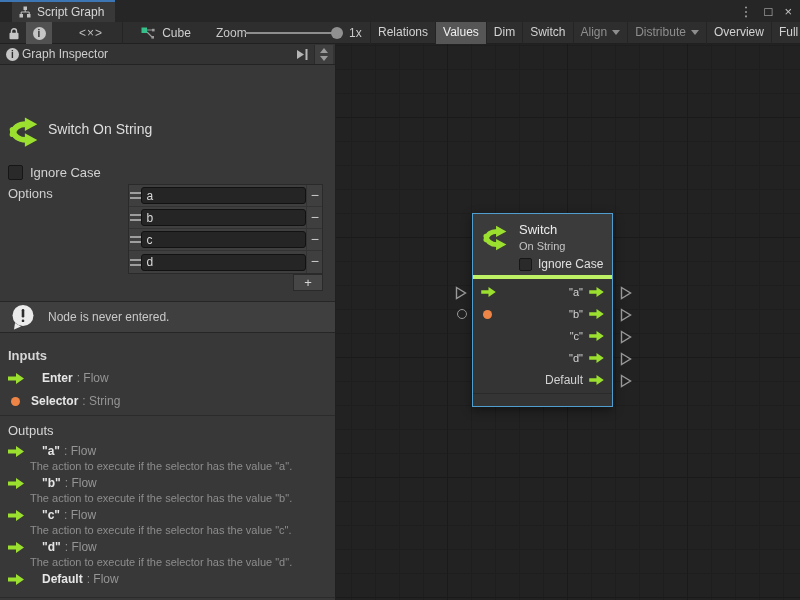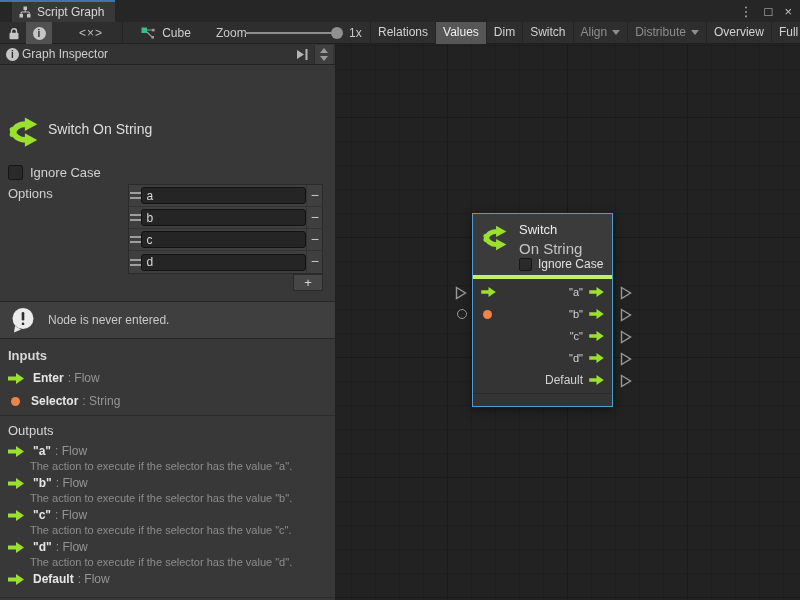--- a/index.html
+++ b/index.html
@@ -50,27 +50,27 @@
   .options-label { position:absolute; left:8px; top:142px; font-size:13px; color:#cfcfcf; }
   .options-list { position:absolute; left:128px; top:140px; width:195px; background:#3f3f3f; border:1px solid #2a2a2a; }
   .opt-row { display:flex; align-items:center; height:22px; border-bottom:1px solid #333; }
   .opt-row:last-child { border-bottom:none; }
   .drag-handle { width:24px; display:flex; flex-direction:column; align-items:center; gap:3px; }
   .drag-handle i { display:block; width:11px; height:2px; background:#9e9e9e; }
   .opt-input { flex:1; height:17px; background:#252525; border:1px solid #121212; border-radius:3px; color:#dadada; font-size:12px; padding:0 4px; font-family:"Liberation Sans", sans-serif; }
   .opt-minus { width:29px; height:22px; border-left:1px solid #333; color:#cccccc; font-size:14px; text-align:center; line-height:20px; }
   .plus-btn { position:absolute; left:293px; top:230px; width:30px; height:17px; background:#464646; border:1px solid #2a2a2a; color:#d6d6d6; font-size:13px; text-align:center; line-height:15px; }
 
-  .warning-box { position:absolute; left:0; top:257px; width:335px; height:38px; background:#3f3f3f; border-top:1px solid #262626; border-bottom:1px solid #262626; display:flex; align-items:center; }
+  .warning-box { position:absolute; left:0; top:257px; width:335px; height:32px; background:#3f3f3f; border-top:1px solid #262626; border-bottom:1px solid #262626; display:flex; align-items:center; }
   .warn-text { margin-left:11px; font-size:12px; color:#c9c9c9; }
   .warn-icon { margin-left:10px; flex:0 0 auto; }
 
   .sec-label { position:absolute; left:8px; font-size:13px; color:#d6d6d6; }
   .port-row { position:absolute; left:8px; display:flex; align-items:center; font-size:12px; }
-  .port-row .pname { color:#e6e6e6; font-weight:bold; margin-left:9px; }
+  .port-row .pname { color:#e6e6e6; font-weight:bold; margin-left:18px; }
   .port-row .ptype { color:#959595; margin-left:4px; }
   .port-desc { position:absolute; left:30px; font-size:11px; color:#8d8d8d; }
   .divider { position:absolute; left:0; width:335px; height:1px; background:#2b2b2b; }
   .value-dot { width:9px; height:9px; border-radius:50%; background:#ee8547; margin-left:3px; }
 
   
   .canvas { position:absolute; left:336px; top:44px; width:464px; height:556px;
     background-color:#222223;
     background-image:
       linear-gradient(to right, #1a1a1a 1px, transparent 1px),
@@ -78,21 +78,21 @@
       linear-gradient(to right, #1e1e1f 1px, transparent 1px),
       linear-gradient(to bottom, #1e1e1f 1px, transparent 1px);
     background-size:120px 120px, 120px 120px, 24px 24px, 24px 24px;
     background-position:111px 73px, 111px 73px, 15px 1px, 15px 1px; }
 
   .node { position:absolute; left:136px; top:169px; width:141px; border:1px solid #4f9ecf; background:#343434; box-shadow:0 3px 10px rgba(0,0,0,.45); }
   .node-header { position:relative; height:65px; background:#3b3b3b; border-bottom:4px solid #bef264; }
   .node-icon { position:absolute; left:9px; top:9px; }
   .node-titles { position:absolute; left:46px; top:8px; }
   .node-title { font-size:13px; color:#ececec; }
-  .node-subtitle { font-size:15px; color:#c4c4c4; margin-top:3px; }
+  .node-subtitle { font-size:11px; color:#c4c4c4; margin-top:3px; }
   .node-ignore { position:absolute; left:46px; top:43px; display:flex; align-items:center; gap:6px; font-size:12px; color:#e0e0e0; }
   .node-body { padding:2px 0; }
   .nrow { display:flex; align-items:center; height:22px; padding:0 8px; }
   .nrow .spacer { flex:1; }
   .nrow .plabel { font-size:11px; color:#d2d2d2; margin-right:6px; }
   .nrow .plabel.default { font-size:12px; }
   .node-footer { height:13px; border-top:1px solid #2a2a2a; background:#343434; }
   .outer-port { position:absolute; }
   .outer-circle { position:absolute; width:10px; height:10px; border:1.5px solid #9a9a9a; border-radius:50%; }
 </style>

